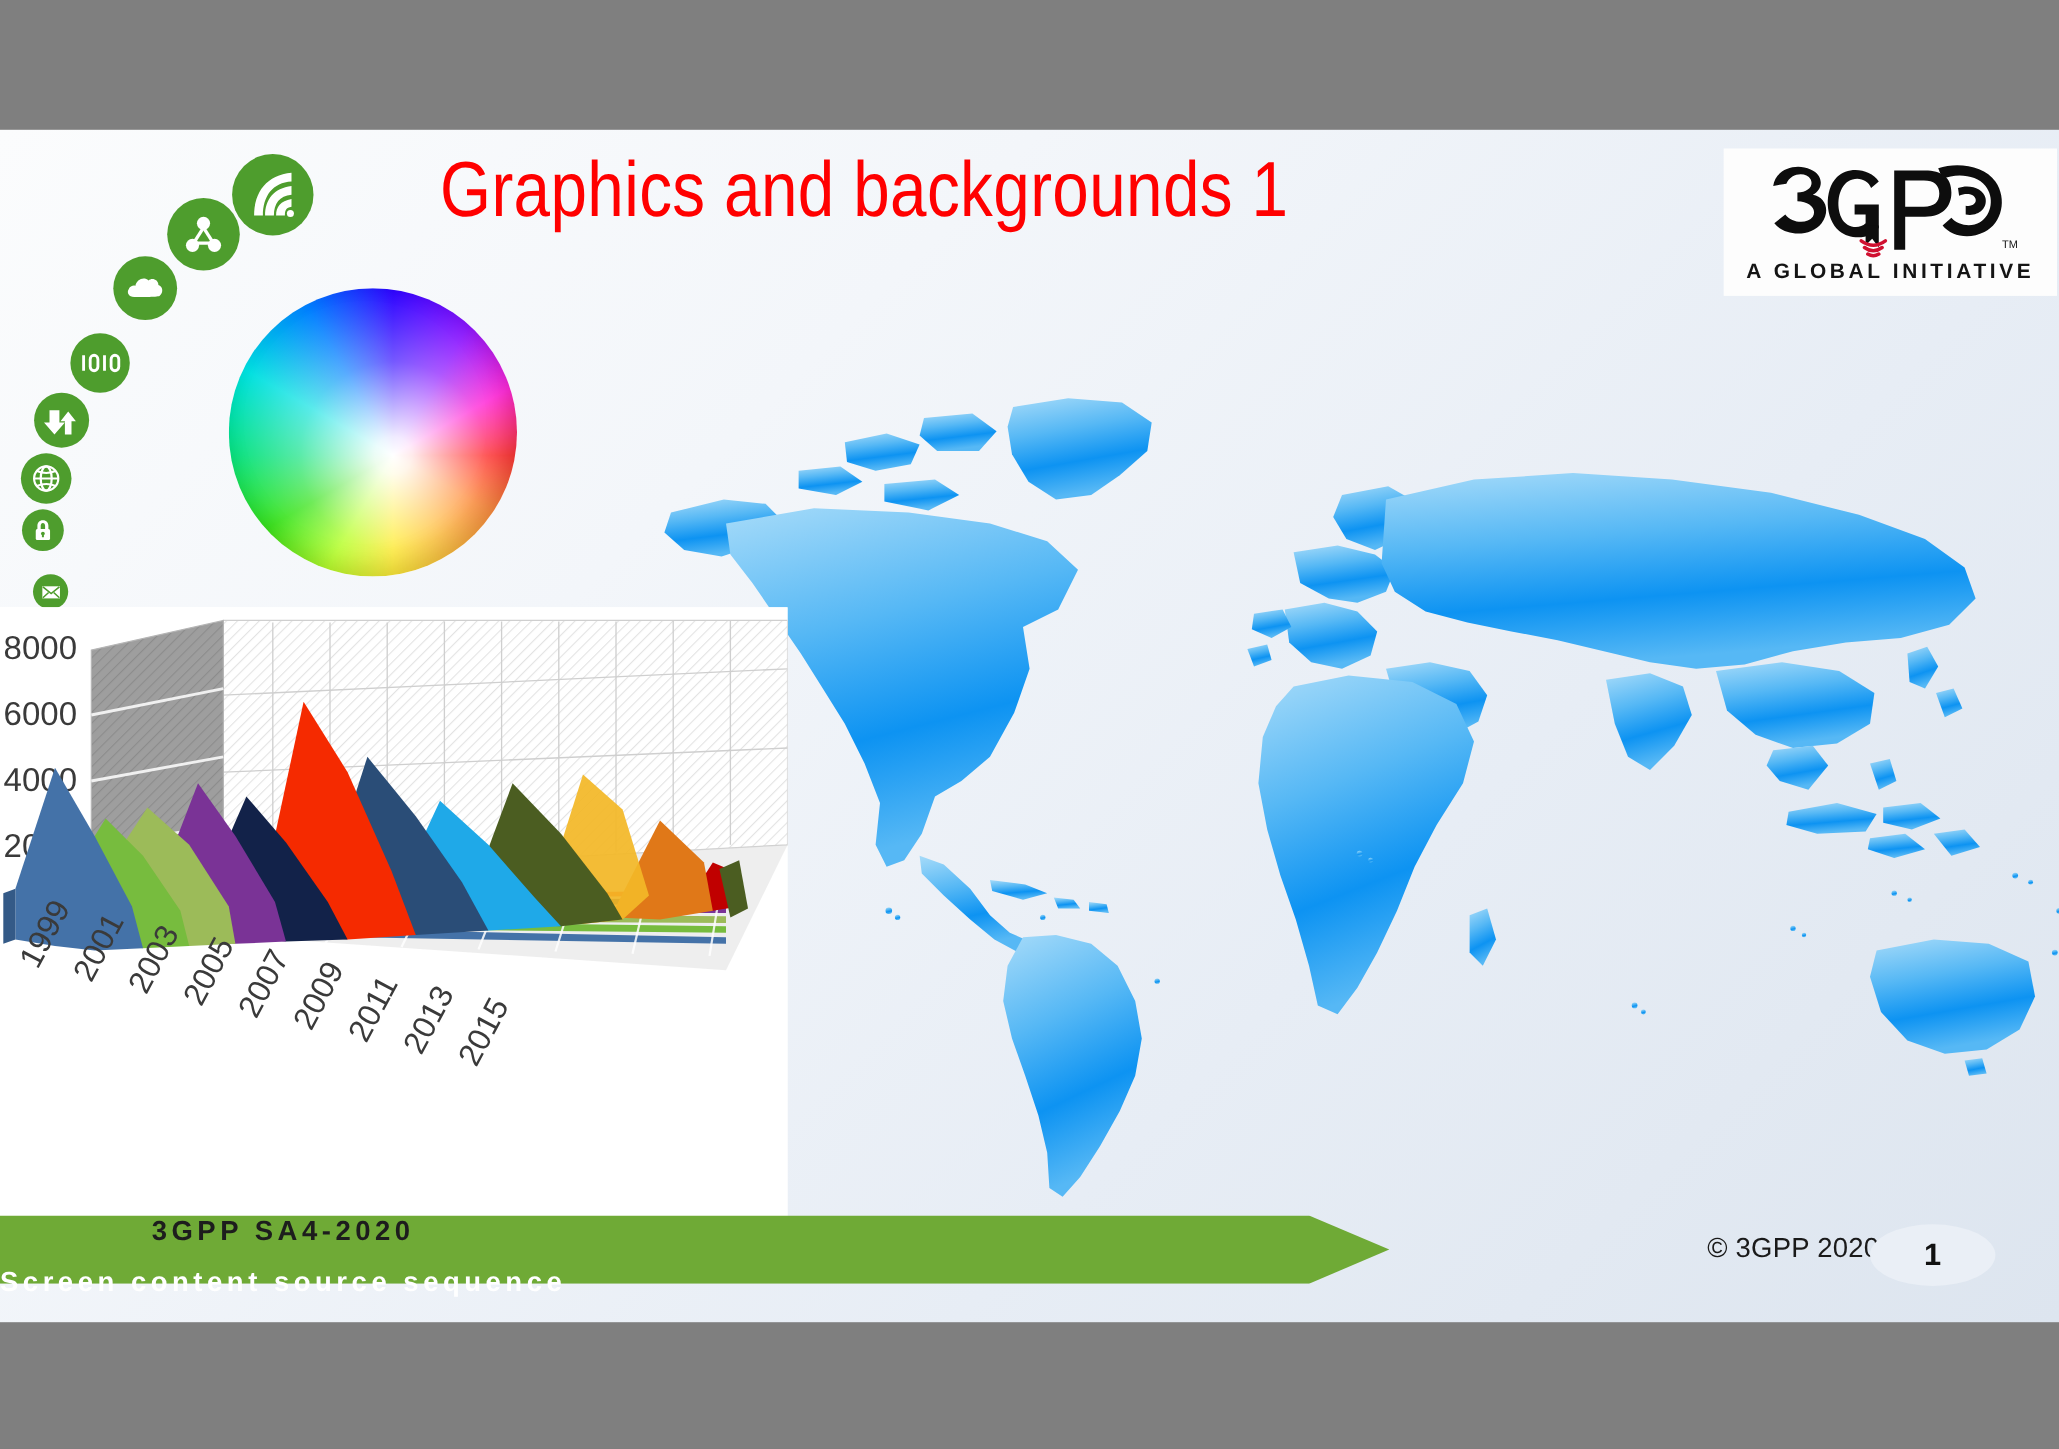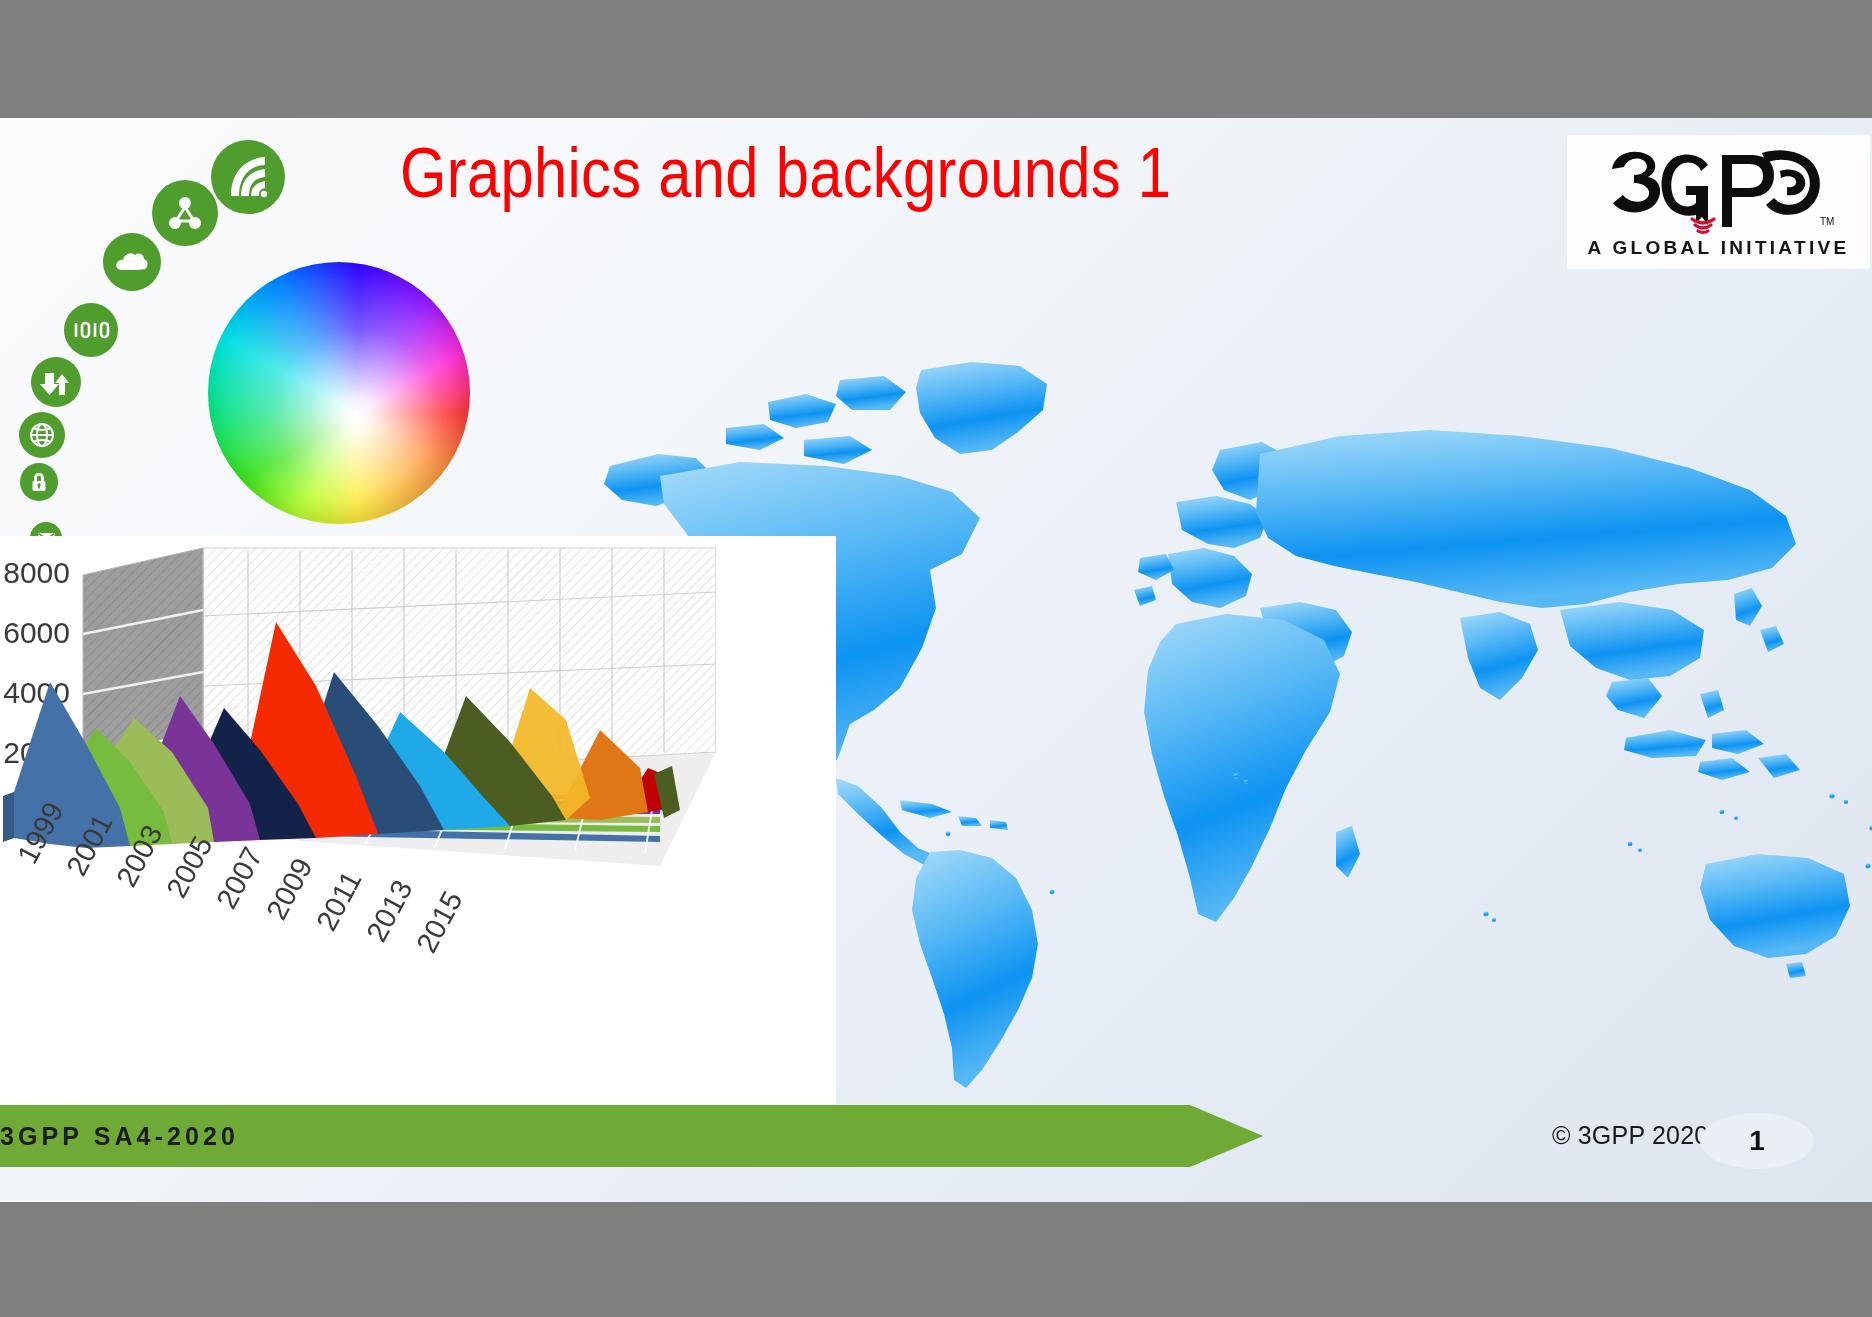--- a/index.html
+++ b/index.html
@@ -63,33 +63,33 @@
         #0080ff 240deg,#2b00ff 270deg,#8000ff 300deg,#ff00d0 330deg,#ff0000 360deg);
     box-shadow:inset -7px -9px 22px rgba(0,0,0,.13);
   }
 
   
   #world-map{position:absolute;left:600px;top:240px;width:1272px;height:740px;}
   #world-map svg{width:100%;height:100%;display:block;}
 
   
   #chart-panel{
-    position:absolute;left:0px;top:418px;width:836px;height:569px;background:#ffffff;
+    position:absolute;left:0px;top:434px;width:716px;height:569px;background:#ffffff;
   }
   #chart-svg{position:absolute;left:0;top:0;width:716px;height:569px;}
 
   
   #footer-bar{
     position:absolute;left:0;top:987px;height:62px;width:1263px;
   }
   #footer-bar svg{display:block;width:100%;height:100%;}
   #footer-text{
     position:absolute;left:0px;top:987px;height:62px;
     display:flex;align-items:center;gap:18px;padding-left:0px;
-    font-size:25px;font-weight:bold;letter-spacing:4.1px;white-space:nowrap;
+    font-size:25px;font-weight:bold;letter-spacing:4.1px;white-space:nowrap;flex-direction:column;
   }
   #footer-meeting{color:#1d1d1d;}
   #footer-subtitle{color:#ffffff;}
   #copyright{
     position:absolute;left:1552px;top:1003px;
     font-size:25px;color:#1a1a1a;letter-spacing:.2px;white-space:nowrap;
     font-family:"Liberation Sans Narrow","Liberation Sans",sans-serif;
   }
   #page-number-badge{
     position:absolute;left:1700px;top:995px;width:114px;height:56px;
@@ -464,18 +464,19 @@
     </svg>
   </div>
 
   <div id="footer-bar">
     <svg viewBox="0 0 1263 62" preserveAspectRatio="none">
       <polygon points="0,0 1190,0 1263,31 1190,62 0,62" fill="#6faa36"></polygon>
     </svg>
   </div>
   <div id="footer-text">
     <span id="footer-meeting">3GPP SA4-2020</span>
+    <span id="footer-subtitle">Screen content source sequence</span>
   </div>
 
   <div id="copyright">© 3GPP 2020</div>
   <div id="page-number-badge">1</div>
 
 </div>
 
 </body></html>

